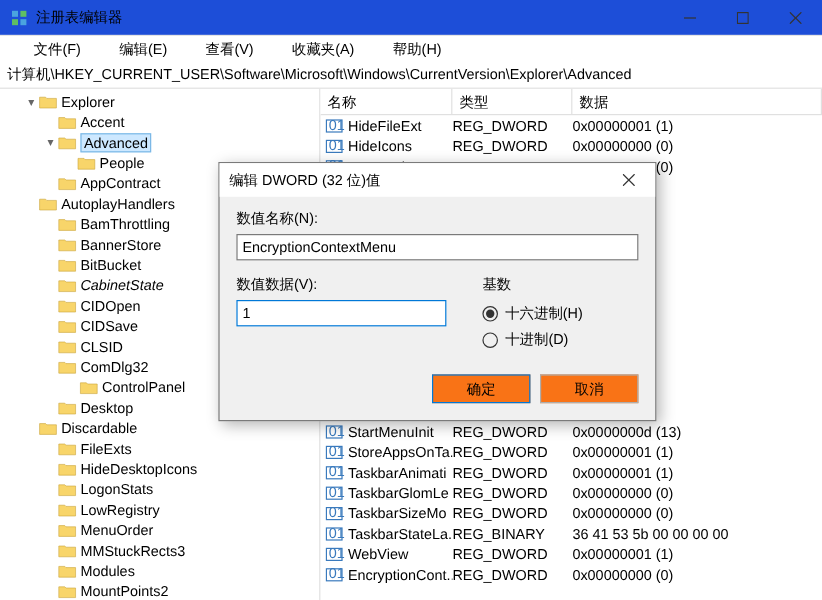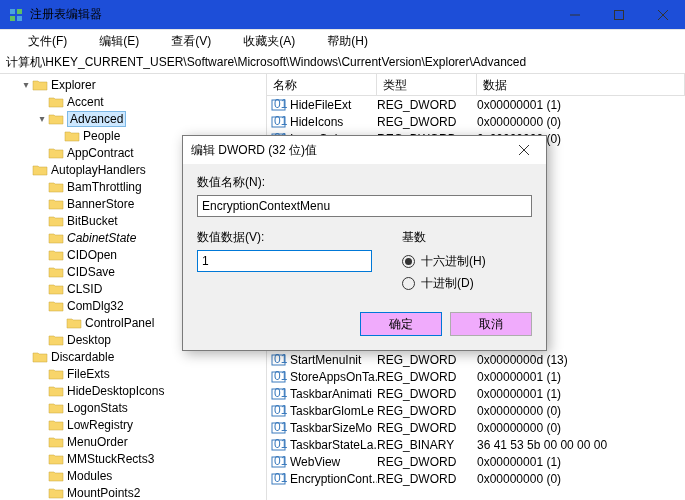--- a/index.html
+++ b/index.html
@@ -46,21 +46,21 @@
 .dlginput { width: 100%; height: 22px; border: 1px solid #7a7a7a; background: #fff; padding: 0 4px; margin-bottom: 12px; font-size: 12px; }
 .dlginput.focus { border: 1px solid #0078d7; }
 .dlgrow { display: flex; gap: 30px; }
 .dlgcol { flex: 1; }
 .dlgcol.small { flex: 0 0 130px; }
 .radios { margin-top: 4px; }
 .radio { display: flex; align-items: center; height: 22px; gap: 6px; }
 .radiodot { width: 13px; height: 13px; border: 1px solid #333; border-radius: 50%; display: flex; align-items: center; justify-content: center; }
 .radiodot.checked::after { content: ""; width: 7px; height: 7px; background: #333; border-radius: 50%; }
 .dlgbtns { display: flex; justify-content: flex-end; gap: 8px; margin-top: 18px; }
-.dlgbtn { width: 82px; height: 24px; background: #f0abfc; border: 1px solid #adadad; display: flex; align-items: center; justify-content: center; }
+.dlgbtn { width: 82px; height: 24px; background: #f97316; border: 1px solid #adadad; display: flex; align-items: center; justify-content: center; }
 .dlgbtn.primary { border: 1px solid #0078d7; }
 
 .foldersvg { fill: #f8d56a; stroke: #caa43a; stroke-width: 0.5; }
 </style>
 </head>
 <body>
 
 <div class="titlebar">
   <span class="icon">
     <svg viewBox="0 0 16 16">

